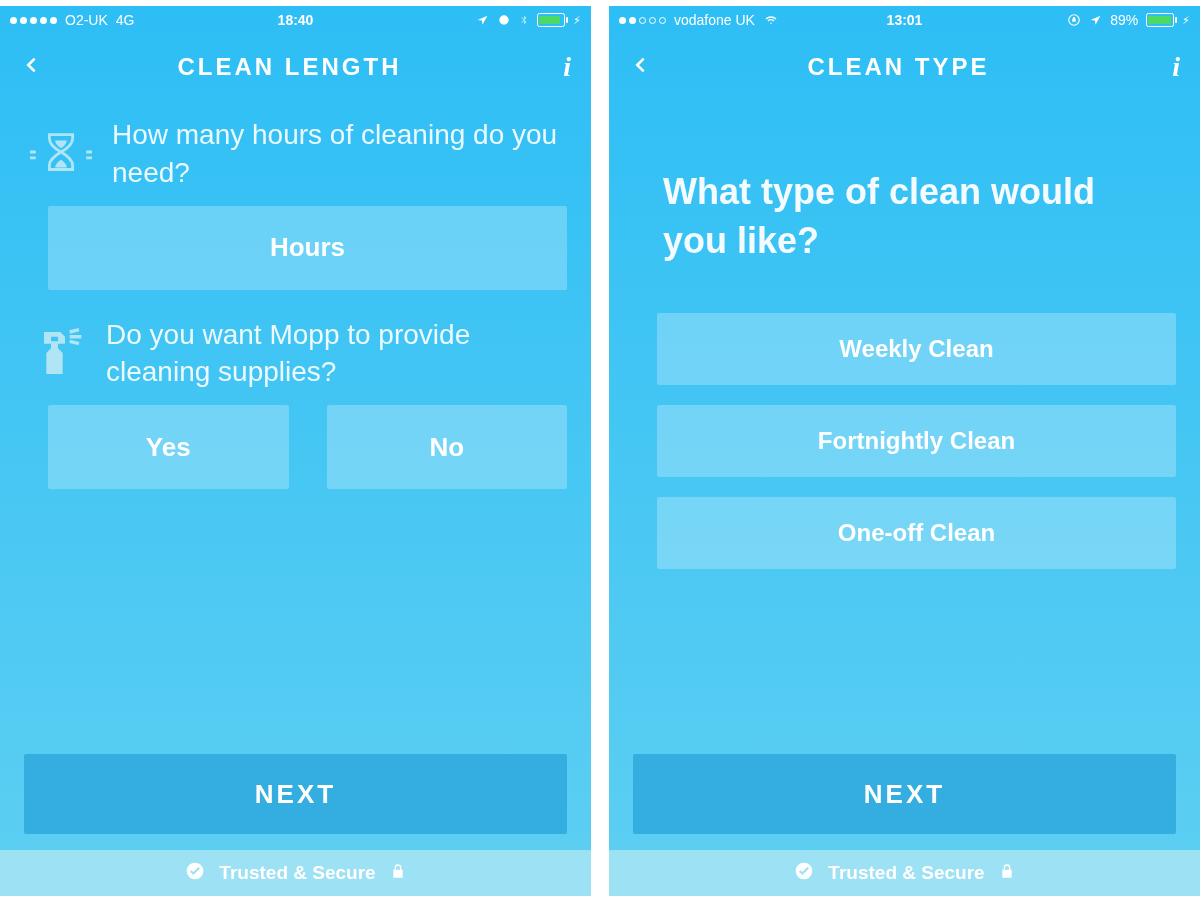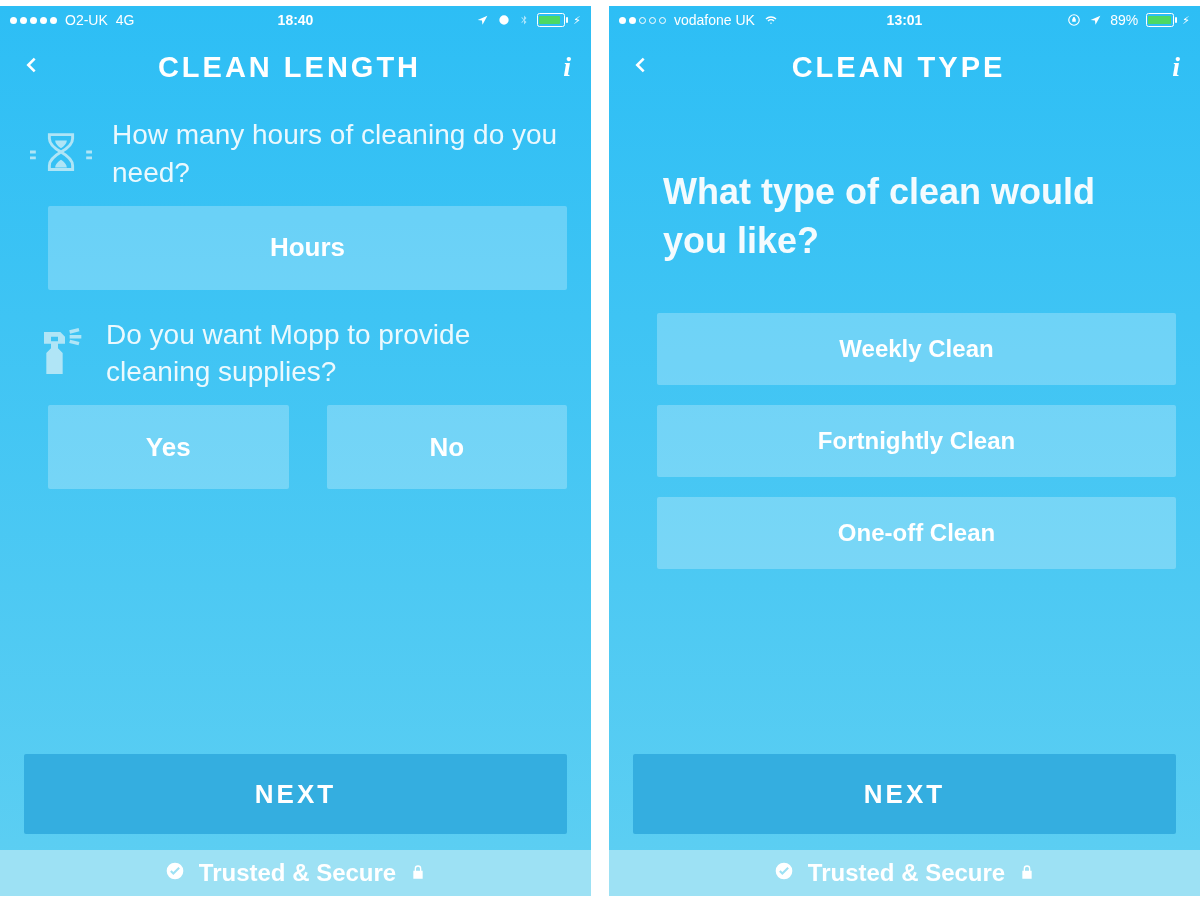--- a/index.html
+++ b/index.html
@@ -63,21 +63,21 @@
   .bolt { font-size:11px;}
   
   .navbar {
     height: 66px;
     display:flex; align-items:center; justify-content:space-between;
     padding: 0 20px;
     position: relative;
   }
   .nav-title {
     position:absolute; left:0; right:12px; text-align:center;
-    font-size: 29px; font-weight:800; letter-spacing:3px;
+    font-size: 24px; font-weight:800; letter-spacing:3px;
   }
   .back-chevron svg, .info-i { fill: var(--white);}
   .info-i { font-family: "Georgia", serif; font-style: italic; font-weight:700; font-size:28px; line-height:1;}
   
   .content { flex:1 1 auto; padding: 8px 24px 0 24px; display:flex; flex-direction:column;}
   .question {
     display:flex; align-items:center; gap:20px;
     padding: 8px 6px 14px 6px;
   }
   .q-icon { width:72px; display:flex; justify-content:center; align-items:center; opacity:0.9;}
@@ -108,21 +108,21 @@
     background: var(--next-blue);
     display:flex; align-items:center; justify-content:center;
     font-size:26px; font-weight:800; letter-spacing:3px;
     border-radius:2px;
   }
   
   .footer {
     height:46px;
     background: var(--footer-blue);
     display:flex; align-items:center; justify-content:center;
-    gap:14px; font-size:24px; font-weight:700;
+    gap:14px; font-size:19px; font-weight:700;
   }
   .footer svg { fill: var(--white);}
 </style>
 </head>
 <body>
 
 <div class="stage">
 
   <div class="phone">
 

